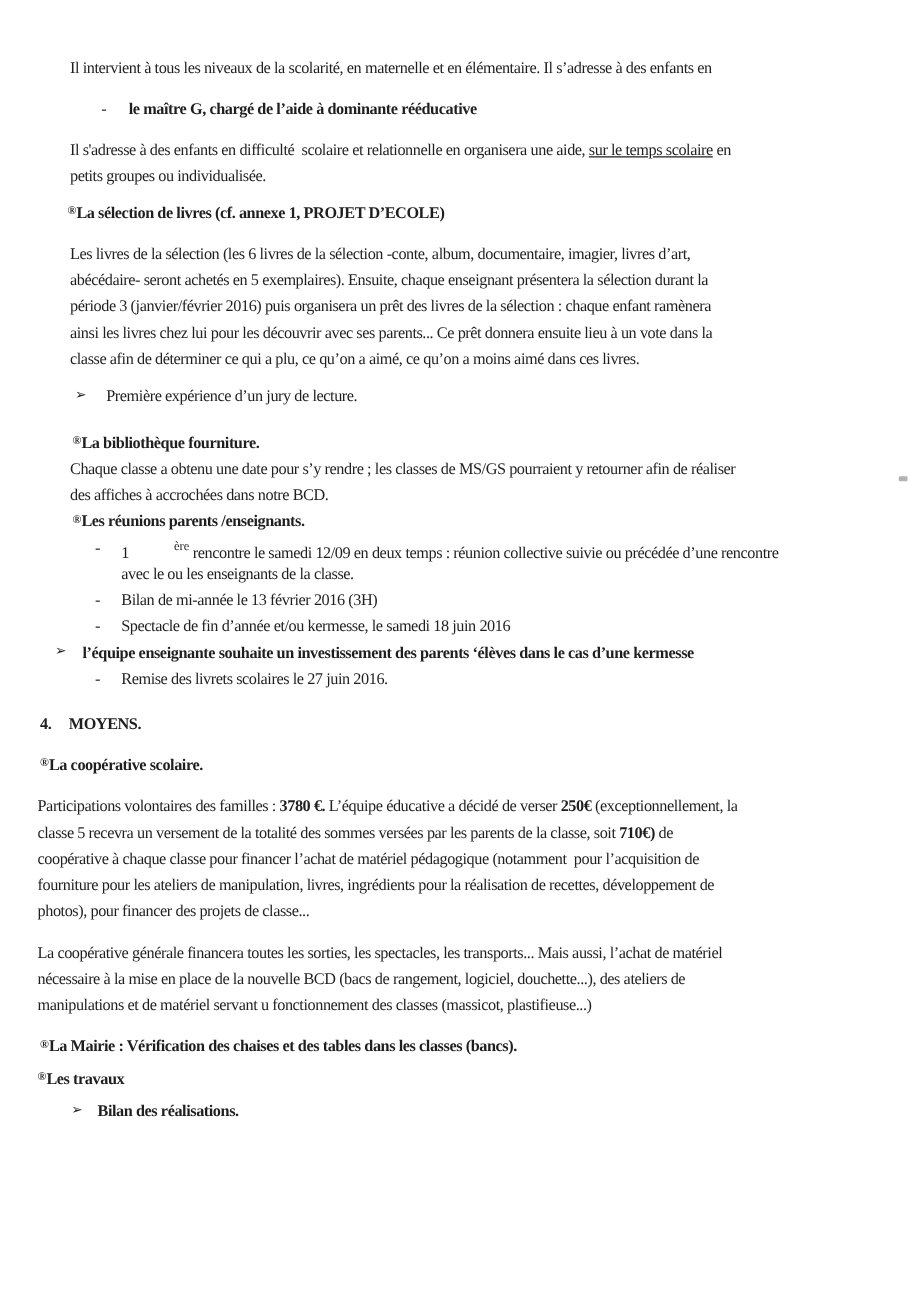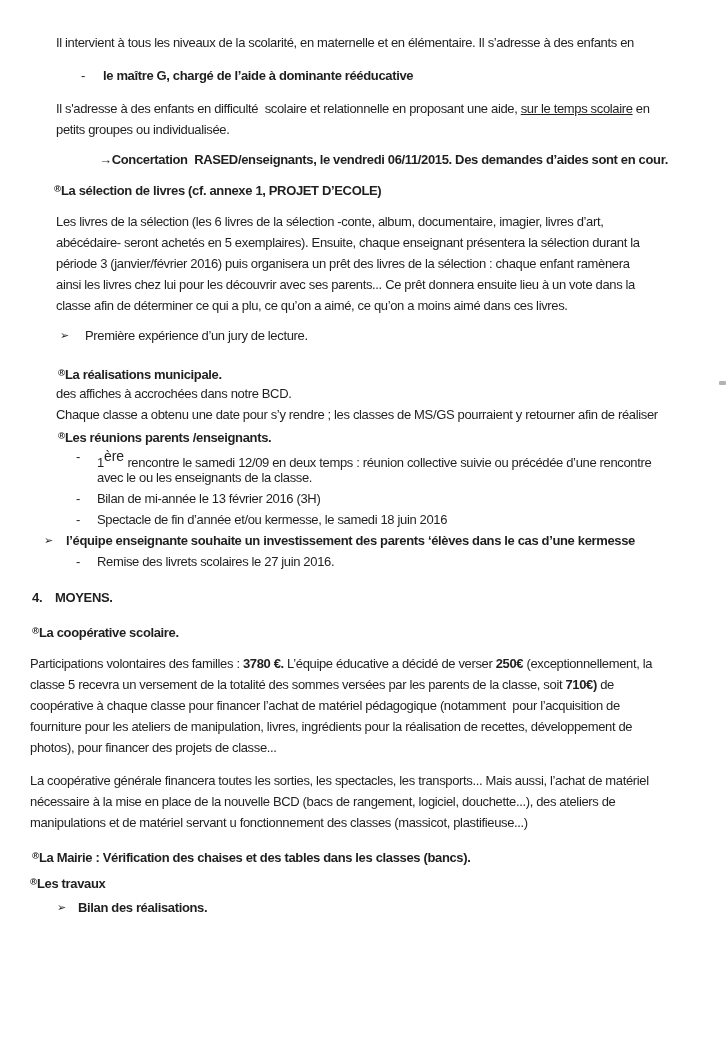--- a/index.html
+++ b/index.html
@@ -2,52 +2,51 @@
 <html><head>
 <meta charset="utf-8">
 <style>
   html,body{margin:0;padding:0;}
   body{
     width:728px;height:1038px;background:#ffffff;overflow:hidden;position:relative;
     font-family:"Liberation Sans",sans-serif;
     color:#1f1f1f;
   }
   .page{
-    position:relative;width:728px;height:1038px;padding-top:32px;box-sizing:border-box;
-    font-size:13px;line-height:21px;letter-spacing:-0.35px;
+    position:relative;width:728px;height:1038px;padding-top:43px;box-sizing:border-box;
+    font-size:13px;line-height:21px;letter-spacing:-0.35px;font-family:Liberation Serif, serif;
     -webkit-font-smoothing:antialiased;
   }
   .block{position:relative;white-space:pre;}
   .line{height:21px;}
   .b{font-weight:700;}
   .u{text-decoration:underline;}
-  .sup{font-size:14px;vertical-align:6px;letter-spacing:0;}
+  .sup{font-size:10px;vertical-align:6px;letter-spacing:0;margin-left:36px;}
   .rmark{font-size:9.5px;vertical-align:3px;font-weight:700;letter-spacing:0;}
   .bullet{position:absolute;left:0;top:0;line-height:21px;}
   .bullet.chev{font-size:11px;}
   .bullet.bold{font-weight:700;}
   .artifact-tick{
     position:absolute;left:719px;top:381px;width:7px;height:4px;
     background:#b3b3b3;border-radius:1px;
   }
 </style>
 </head>
 <body>
 
 <div class="page">
   <div class="artifact-tick"></div>
 <div class="block" style="margin-top: 0px; margin-left: 56px;"><div class="line"><span>Il intervient à tous les niveaux de la scolarité, en maternelle et en élémentaire. Il s’adresse à des enfants en</span></div></div>
     <div class="block" style="margin-top: 12px; margin-left: 81px; padding-left: 22px;"><span class="bullet ">-</span><div class="line"><span class="b">le maître G, chargé de l’aide à dominante rééducative</span></div></div>
-    <div class="block" style="margin-top: 12px; margin-left: 56px;"><div class="line"><span>Il s'adresse à des enfants en difficulté  scolaire et relationnelle en proposant une aide, </span><span class="u">sur le temps scolaire</span><span> en</span></div><div class="line"><span>petits groupes ou individualisée.</span></div></div>
-    <div class="block" style="margin-top: 9px; margin-left: 99px;"><div class="line"><span class="b">→</span><span class="b">Concertation  RASED/enseignants, le vendredi 06/11/2015. Des demandes d’aides sont en cour.</span></div></div>
+    <div class="block" style="margin-top: 12px; margin-left: 56px;"><div class="line"><span>Il s'adresse à des enfants en difficulté  scolaire et relationnelle en organisera une aide, </span><span class="u">sur le temps scolaire</span><span> en</span></div><div class="line"><span>petits groupes ou individualisée.</span></div></div>
     <div class="block" style="margin-top: 8px; margin-left: 54px;"><div class="line"><span class="rmark">®</span><span class="b">La sélection de livres (cf. annexe 1, PROJET D’ECOLE)</span></div></div>
     <div class="block" style="margin-top: 12px; margin-left: 56px;"><div class="line"><span>Les livres de la sélection (les 6 livres de la sélection -conte, album, documentaire, imagier, livres d’art,</span></div><div class="line"><span>abécédaire- seront achetés en 5 exemplaires). Ensuite, chaque enseignant présentera la sélection durant la</span></div><div class="line"><span>période 3 (janvier/février 2016) puis organisera un prêt des livres de la sélection : chaque enfant ramènera</span></div><div class="line"><span>ainsi les livres chez lui pour les découvrir avec ses parents... Ce prêt donnera ensuite lieu à un vote dans la</span></div><div class="line"><span>classe afin de déterminer ce qui a plu, ce qu’on a aimé, ce qu’on a moins aimé dans ces livres.</span></div></div>
     <div class="block" style="margin-top: 9px; margin-left: 60px; padding-left: 25px;"><span class="bullet chev">➢</span><div class="line"><span>Première expérience d’un jury de lecture.</span></div></div>
-    <div class="block" style="margin-top: 16px; margin-left: 58px;"><div class="line"><span class="rmark">®</span><span class="b">La réalisations municipale.</span></div></div>
-    <div class="block" style="margin-top: 0px; margin-left: 56px;"><div class="line"><span>des affiches à accrochées dans notre BCD.</span></div><div class="line"><span>Chaque classe a obtenu une date pour s’y rendre ; les classes de MS/GS pourraient y retourner afin de réaliser</span></div></div>
+    <div class="block" style="margin-top: 16px; margin-left: 58px;"><div class="line"><span class="rmark">®</span><span class="b">La bibliothèque fourniture.</span></div></div>
+    <div class="block" style="margin-top: 0px; margin-left: 56px;"><div class="line"><span>Chaque classe a obtenu une date pour s’y rendre ; les classes de MS/GS pourraient y retourner afin de réaliser</span></div><div class="line"><span>des affiches à accrochées dans notre BCD.</span></div></div>
     <div class="block" style="margin-left: 58px;"><div class="line"><span class="rmark">®</span><span class="b">Les réunions parents /enseignants.</span></div></div>
     <div class="block" style="margin-top: 0px; margin-left: 76px; padding-left: 21px;"><span class="bullet ">-</span><div class="line"><span>1</span><span class="sup">ère</span><span> rencontre le samedi 12/09 en deux temps : réunion collective suivie ou précédée d’une rencontre</span></div><div class="line"><span>avec le ou les enseignants de la classe.</span></div></div>
     <div class="block" style="margin-top: 0px; margin-left: 76px; padding-left: 21px;"><span class="bullet ">-</span><div class="line"><span>Bilan de mi-année le 13 février 2016 (3H)</span></div></div>
     <div class="block" style="margin-top: 0px; margin-left: 76px; padding-left: 21px;"><span class="bullet ">-</span><div class="line"><span>Spectacle de fin d’année et/ou kermesse, le samedi 18 juin 2016</span></div></div>
     <div class="block" style="margin-top: 0px; margin-left: 44px; padding-left: 22px;"><span class="bullet chev">➢</span><div class="line"><span class="b">l’équipe enseignante souhaite un investissement des parents ‘élèves dans le cas d’une kermesse</span></div></div>
     <div class="block" style="margin-top: 0px; margin-left: 76px; padding-left: 21px;"><span class="bullet ">-</span><div class="line"><span>Remise des livrets scolaires le 27 juin 2016.</span></div></div>
     <div class="block" style="margin-top: 15px; margin-left: 32px; padding-left: 23px;"><span class="bullet bold">4.</span><div class="line"><span class="b">MOYENS.</span></div></div>
     <div class="block" style="margin-top: 12px; margin-left: 32px;"><div class="line"><span class="rmark">®</span><span class="b">La coopérative scolaire.</span></div></div>
     <div class="block" style="margin-top: 12px; margin-left: 30px;"><div class="line"><span>Participations volontaires des familles : </span><span class="b">3780 €.</span><span> L’équipe éducative a décidé de verser </span><span class="b">250€</span><span> (exceptionnellement, la</span></div><div class="line"><span>classe 5 recevra un versement de la totalité des sommes versées par les parents de la classe, soit </span><span class="b">710€)</span><span> de</span></div><div class="line"><span>coopérative à chaque classe pour financer l’achat de matériel pédagogique (notamment  pour l’acquisition de</span></div><div class="line"><span>fourniture pour les ateliers de manipulation, livres, ingrédients pour la réalisation de recettes, développement de</span></div><div class="line"><span>photos), pour financer des projets de classe...</span></div></div>
     <div class="block" style="margin-top: 12px; margin-left: 30px;"><div class="line"><span>La coopérative générale financera toutes les sorties, les spectacles, les transports... Mais aussi, l’achat de matériel</span></div><div class="line"><span>nécessaire à la mise en place de la nouvelle BCD (bacs de rangement, logiciel, douchette...), des ateliers de</span></div><div class="line"><span>manipulations et de matériel servant u fonctionnement des classes (massicot, plastifieuse...)</span></div></div>

